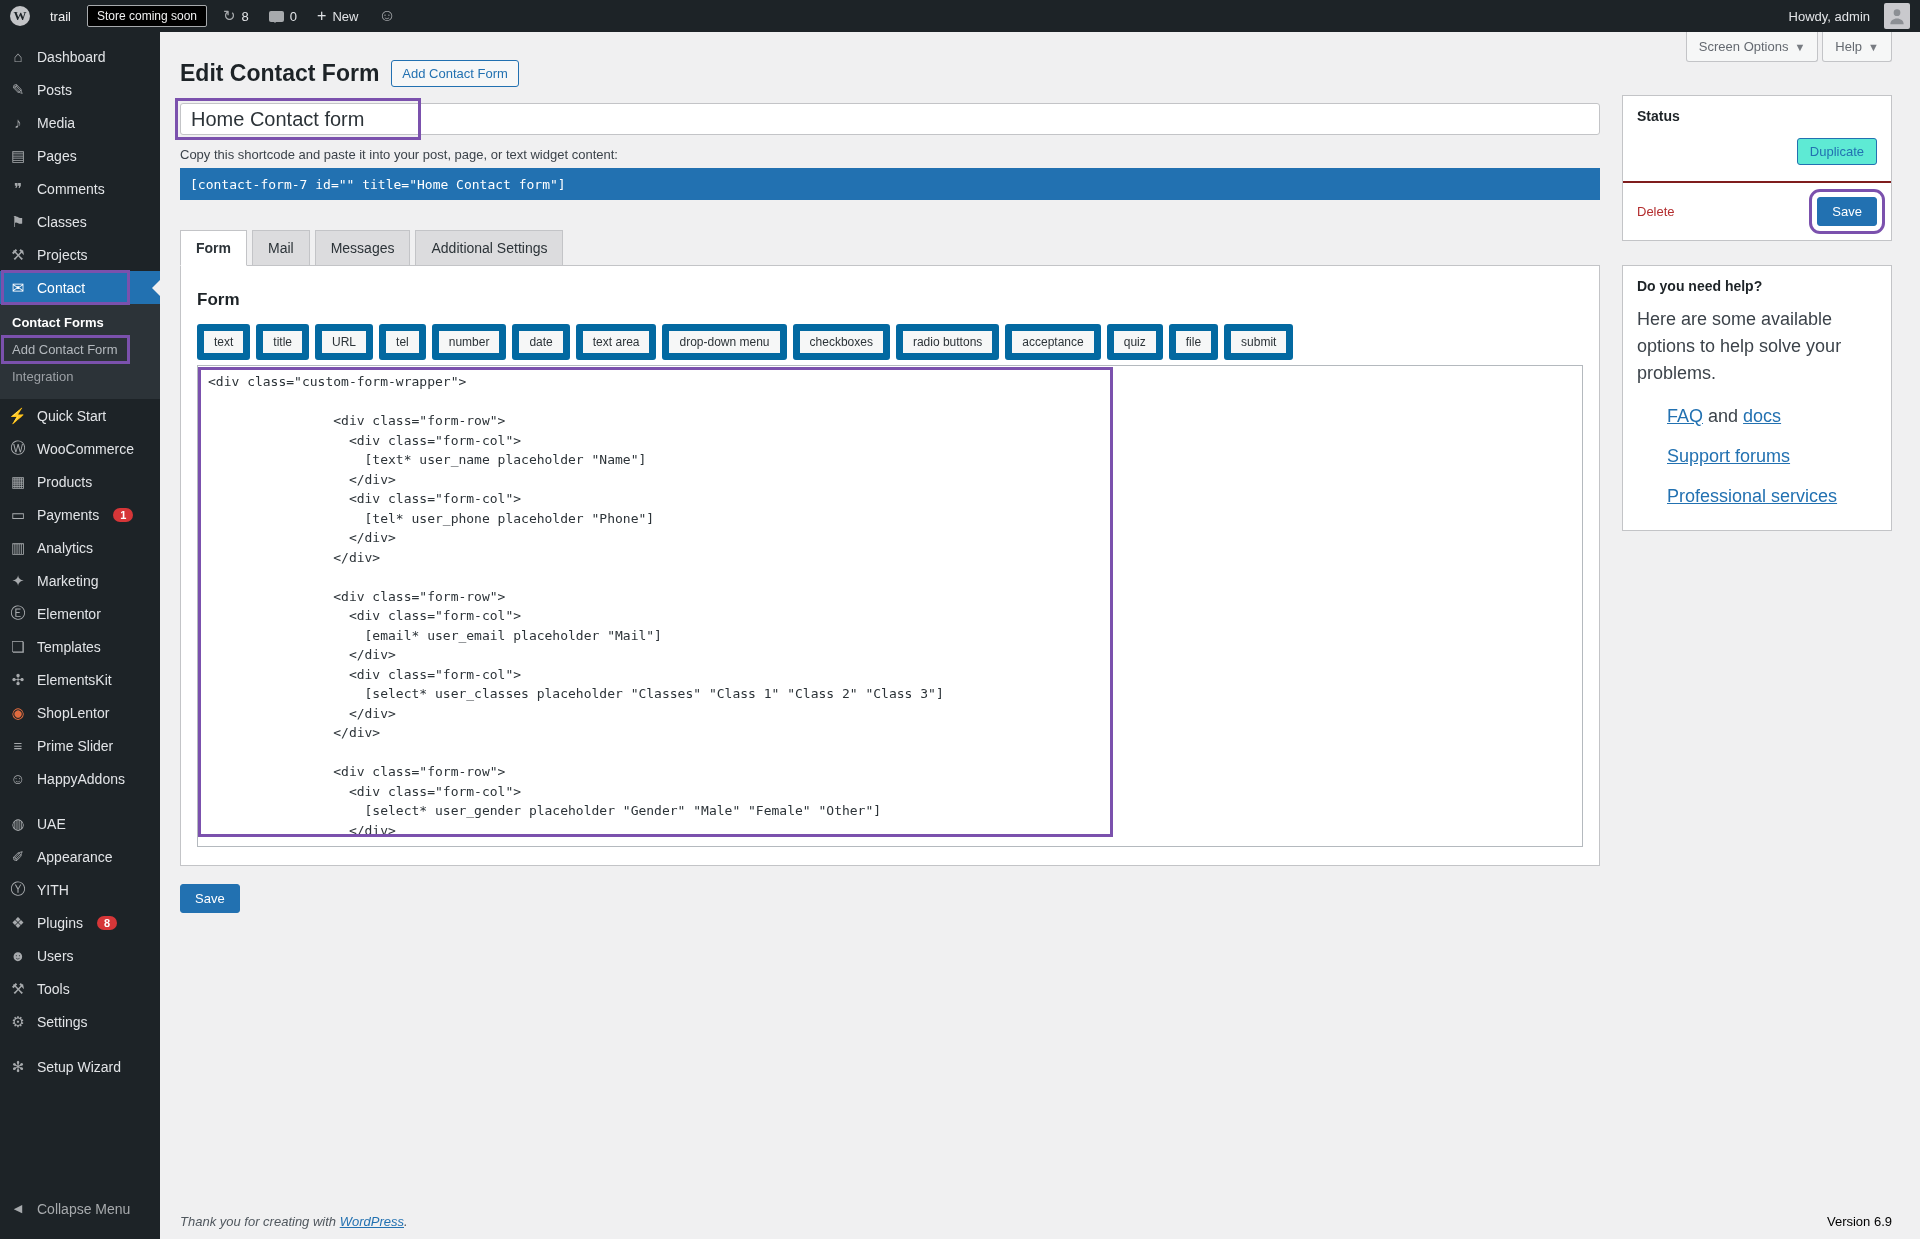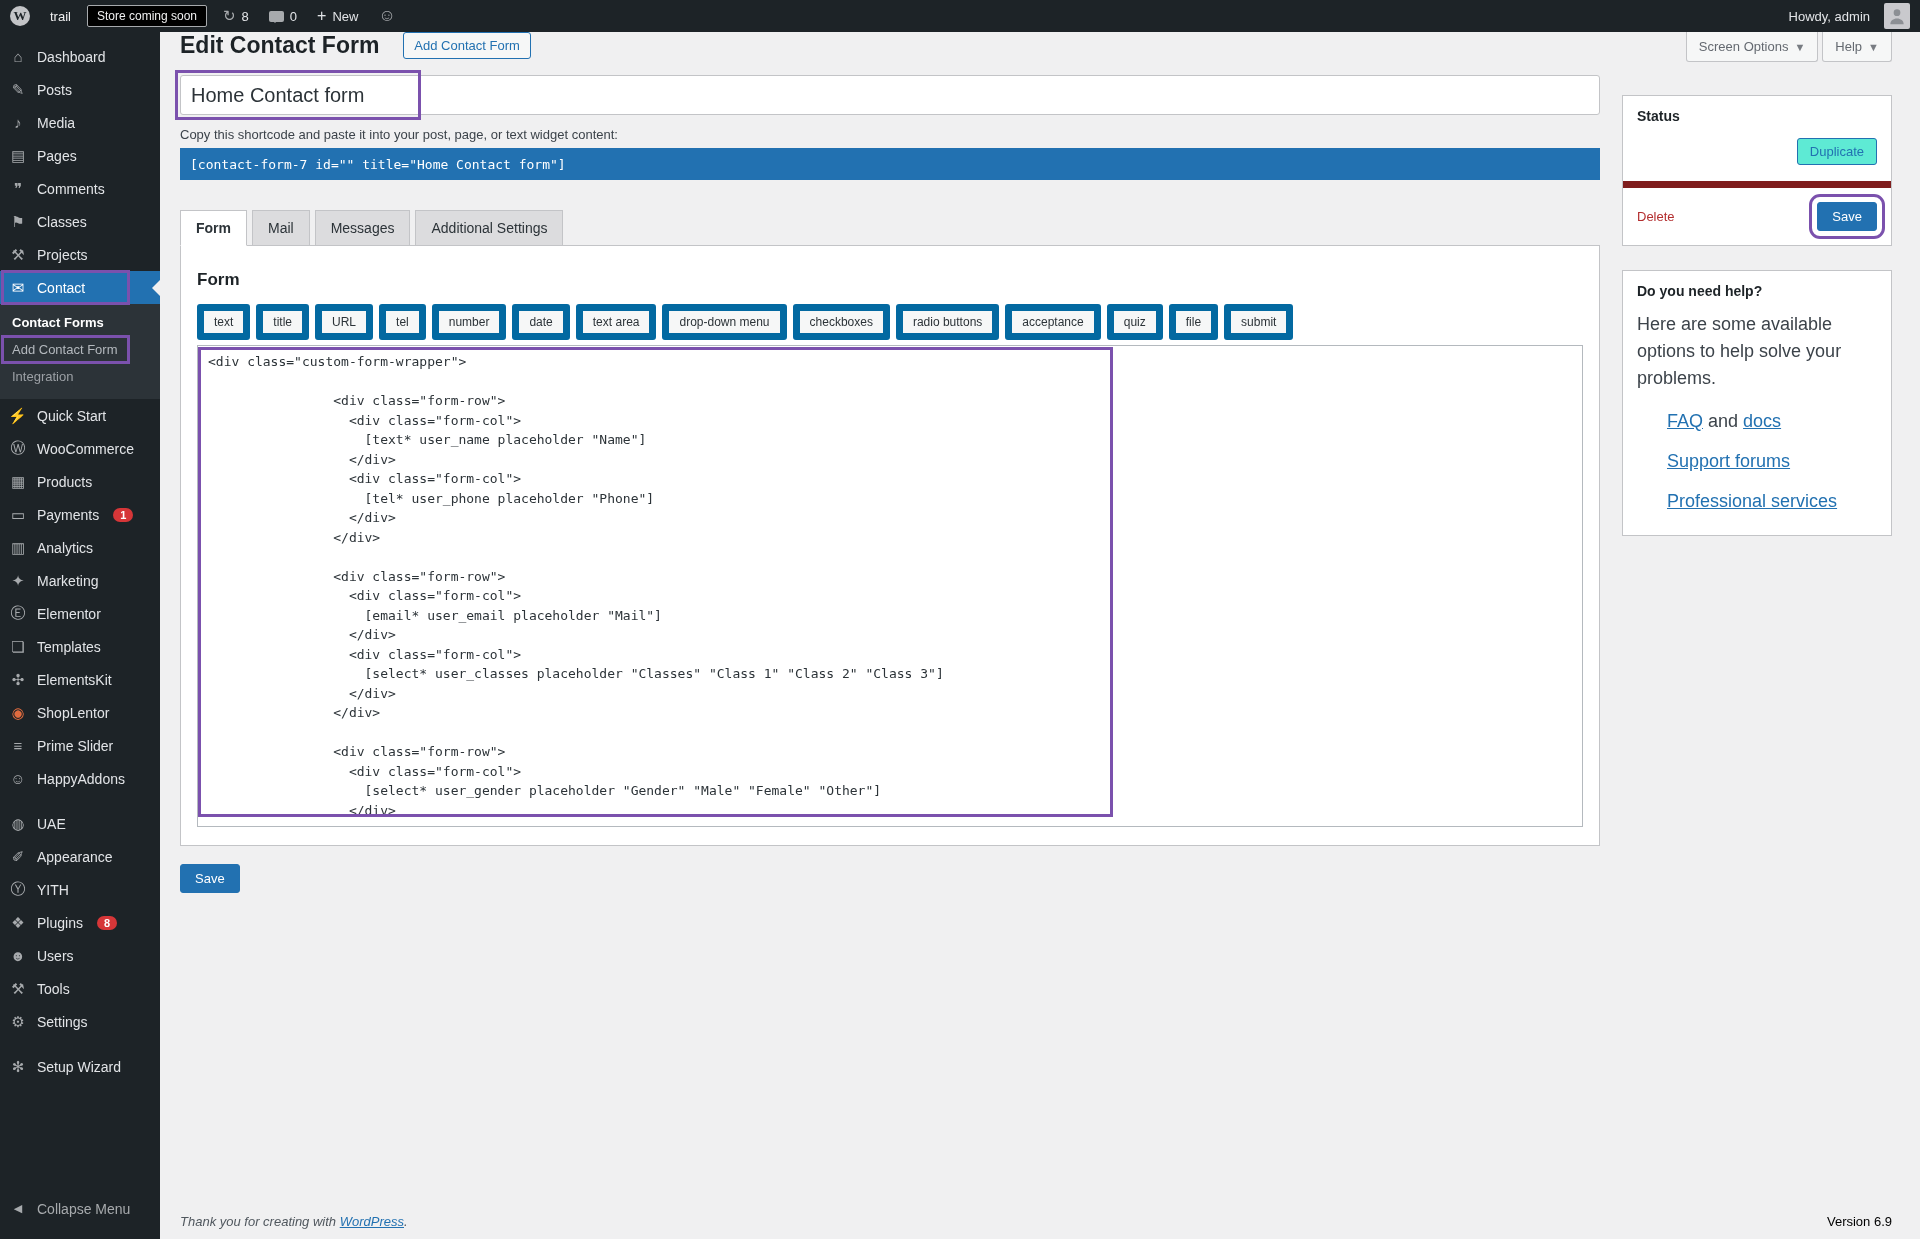--- a/index.html
+++ b/index.html
@@ -47,26 +47,26 @@
   #wpbody { position:absolute; top:32px; left:160px; right:0; bottom:0; background:#f0f0f1; }
   .screen-meta { position:absolute; top:0; right:28px; display:flex; gap:4px; z-index:10; }
   .meta-btn { background:#f6f7f7; border:1px solid #c3c4c7; border-top:none; border-radius:0 0 3px 3px; color:#646970;
     padding:7px 12px; font-size:13px; display:flex; align-items:center; gap:6px; cursor:pointer; }
   .meta-caret { font-size:11px; color:#787c82; }
 
   .cols { display:flex; gap:22px; padding:0 28px 0 20px; }
   .col-left { flex:0 0 1420px; max-width:1420px; }
   .col-right { flex:0 0 270px; padding-top:63px; }
 
-  .page-title-row { display:flex; align-items:center; gap:24px; }
+  .page-title-row { margin-top:28px; display:flex; align-items:center; gap:12px; }
   .page-title { font-size:23px; font-weight:600; color:#1d2327; }
   .page-title-action { background:#f6f7f7; border:1px solid #2271b1; color:#2271b1; padding:5px 10px; font-size:13px; border-radius:3px; cursor:pointer; }
 
   .title-wrap { position:relative; margin-top:16px; }
-  .title-input { width:100%; height:40px; font-size:20px; padding:4px 10px; border:1px solid #c3c4c7; border-radius:3px;
+  .title-input { width:100%; height:32px; font-size:20px; padding:4px 10px; border:1px solid #c3c4c7; border-radius:3px;
     font-family:"Liberation Sans", sans-serif; color:#2c3338; background:#fff; }
 
   .shortcode-hint { margin-top:12px; color:#3c434a; font-size:13px; }
   .shortcode-bar { margin-top:6px; height:32px; background:#2271b1; color:#fff; display:flex; align-items:center; padding:0 10px;
     font-family:"DejaVu Sans Mono", monospace; font-size:13px; cursor:text; }
 
   .tabs { display:flex; gap:5px; margin-top:30px; position:relative; z-index:2; }
   .tab { padding:9px 15px; font-size:14px; border:1px solid #c3c4c7; background:#dcdcde; color:#2c3338; cursor:pointer; margin-bottom:-1px; }
   .tab.active { background:#fff; border-bottom-color:#fff; font-weight:700; }
 
@@ -84,21 +84,21 @@
   .btn-primary { background:#2271b1; border:1px solid #2271b1; color:#fff; padding:6px 14px; border-radius:3px; font-size:13px; cursor:pointer;
     font-family:"Liberation Sans", sans-serif; }
   .btn-secondary { background:#5eead4; border:1px solid #2271b1; color:#2271b1; padding:5px 12px; border-radius:3px; font-size:13px; cursor:pointer;
     font-family:"Liberation Sans", sans-serif; }
   .main-save { margin-top:18px; }
 
   
   .postbox { background:#fff; border:1px solid #c3c4c7; }
   .postbox-header { padding:12px 14px 6px; font-weight:700; font-size:14px; color:#1d2327; }
   .status-body { padding:8px 14px 16px; display:flex; justify-content:flex-end; }
-  .status-footer { border-top:7px solid #7f1d1d; padding:14px 14px; display:flex; justify-content:space-between; align-items:center; }
+  .status-footer { border-top:2px solid #7f1d1d; padding:14px 14px; display:flex; justify-content:space-between; align-items:center; }
   .delete-link { color:#b32d2e; cursor:pointer; font-size:13px; }
   .helpbox { margin-top:24px; }
   .help-body { padding:6px 14px 20px; font-size:18px; color:#3c434a; line-height:1.5; }
   .help-links { margin-top:16px; display:flex; flex-direction:column; gap:13px; padding-left:30px; }
 
   
   #footer { position:absolute; bottom:10px; left:20px; right:28px; display:flex; justify-content:space-between; color:#50575e; font-size:13px; }
   .footer-left { font-style:italic; }
   .footer-right { color:#000000; }
 </style>

